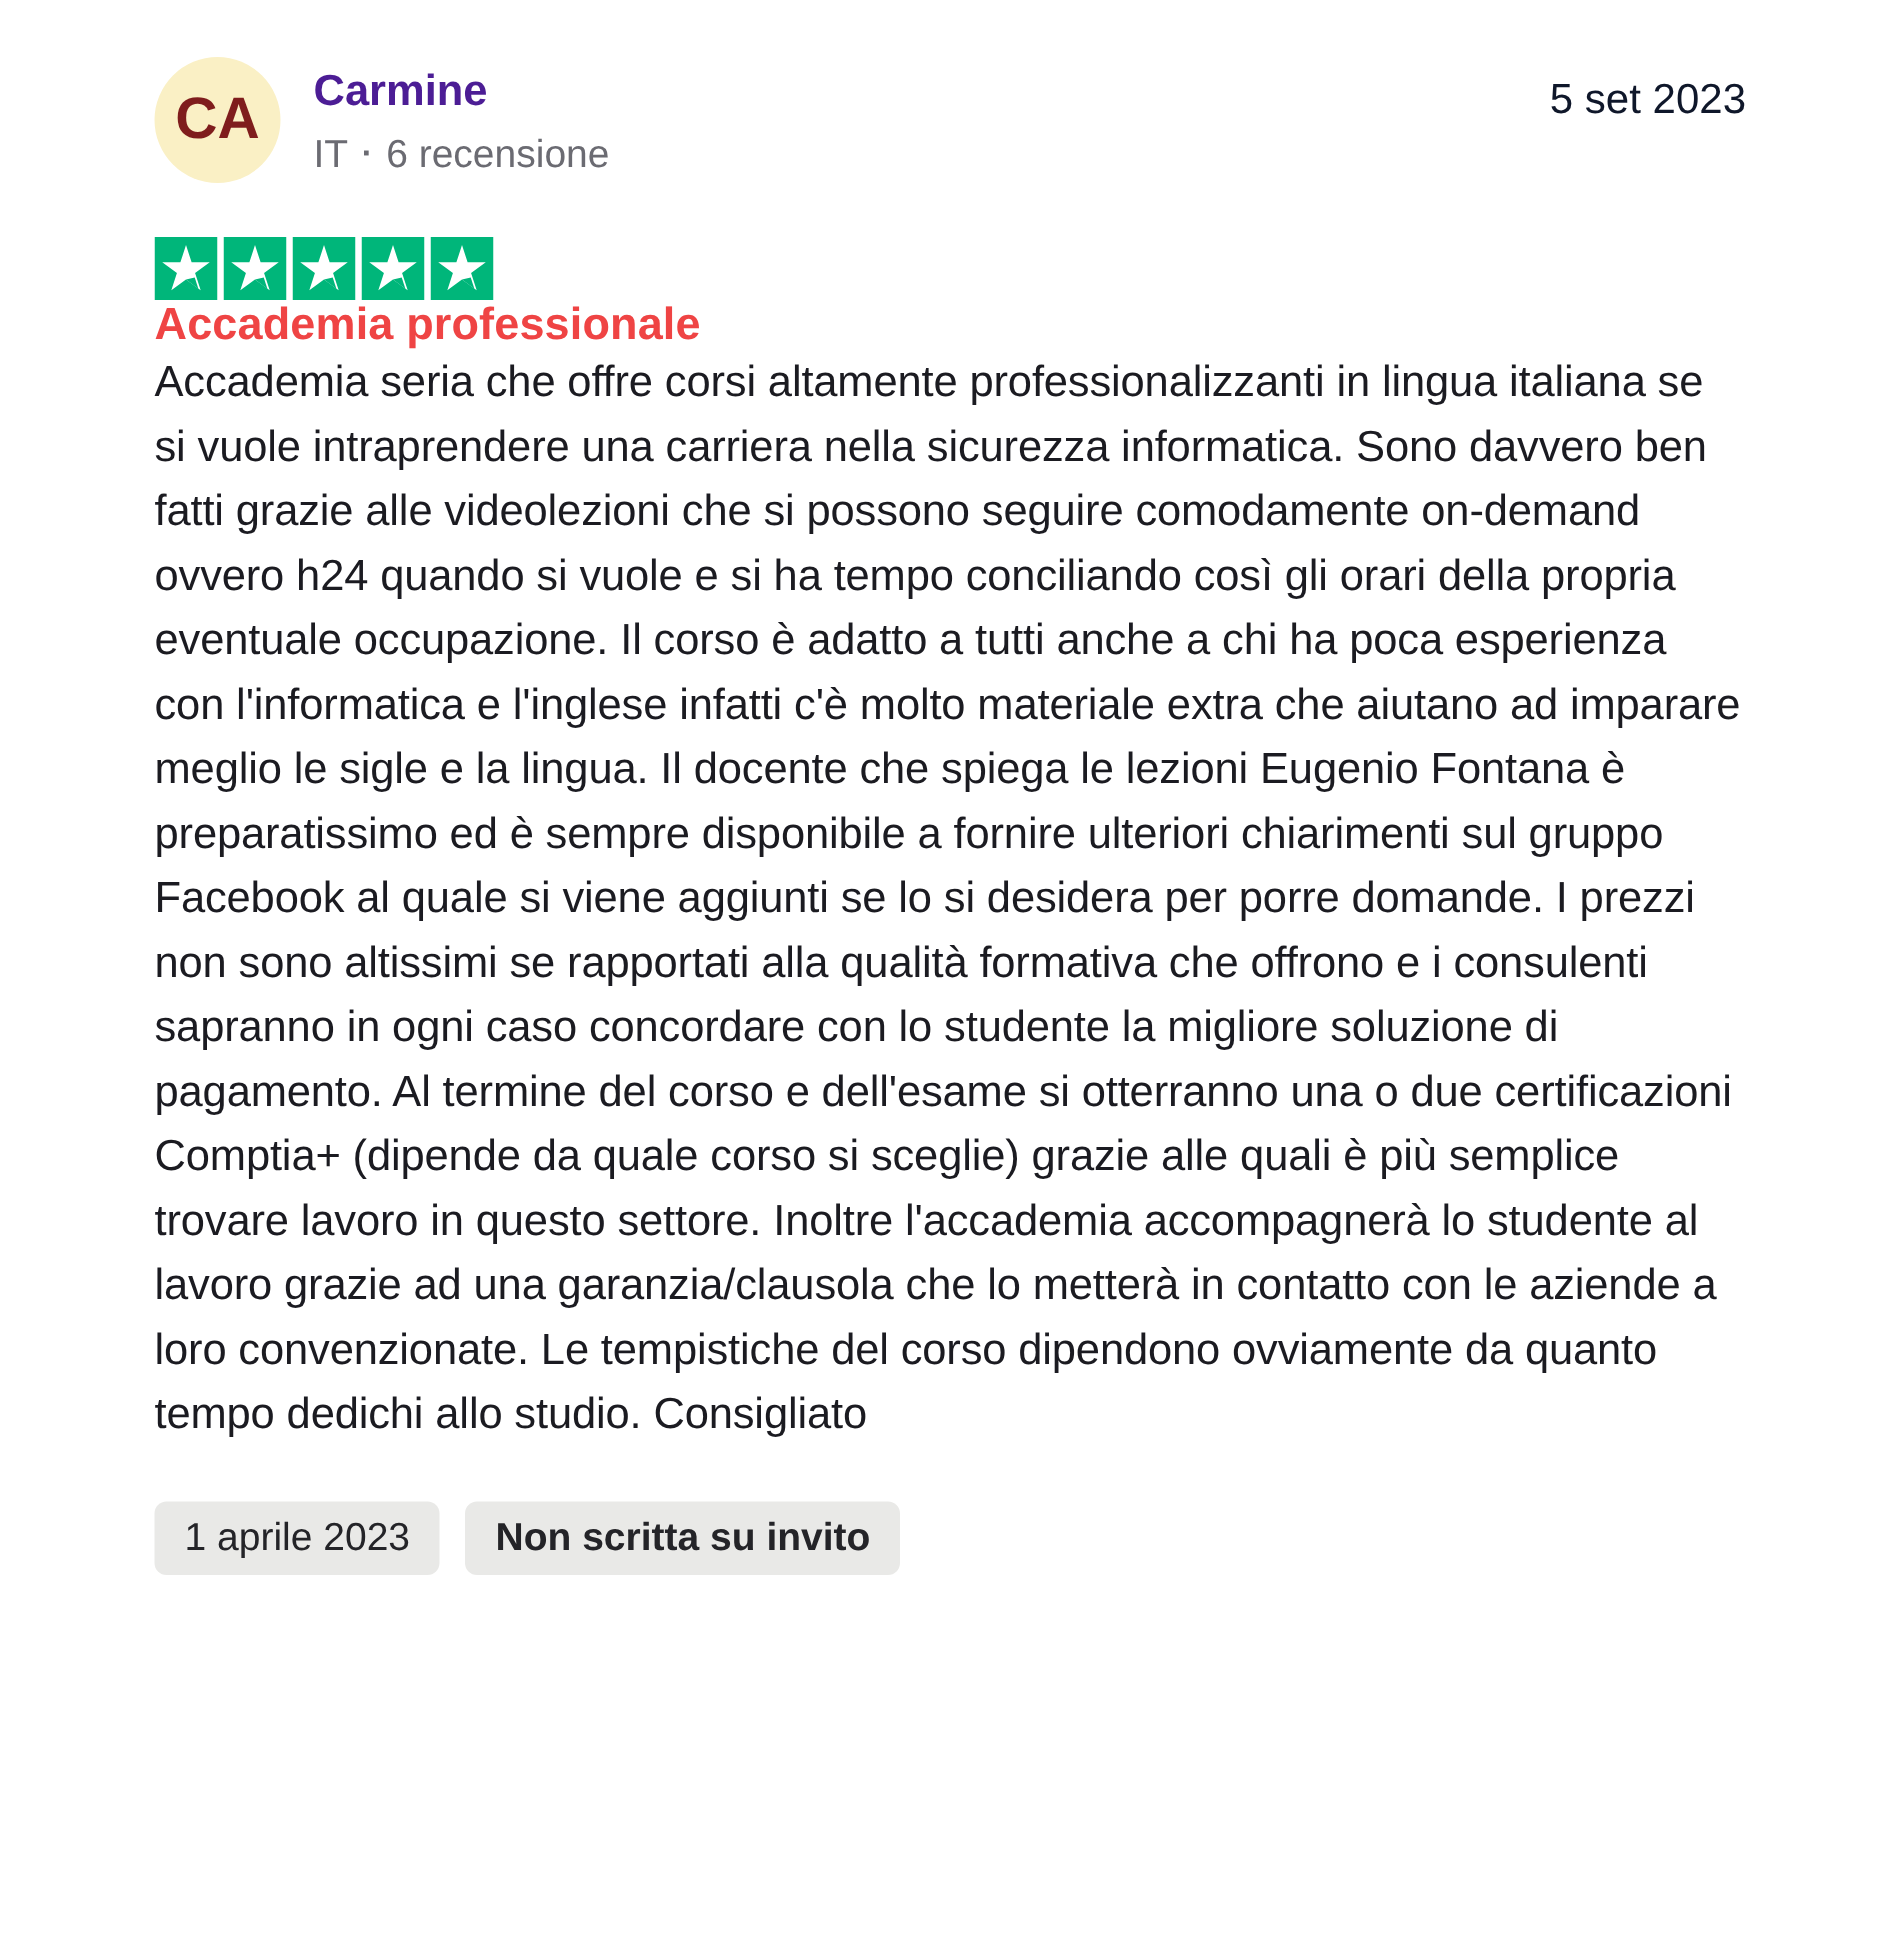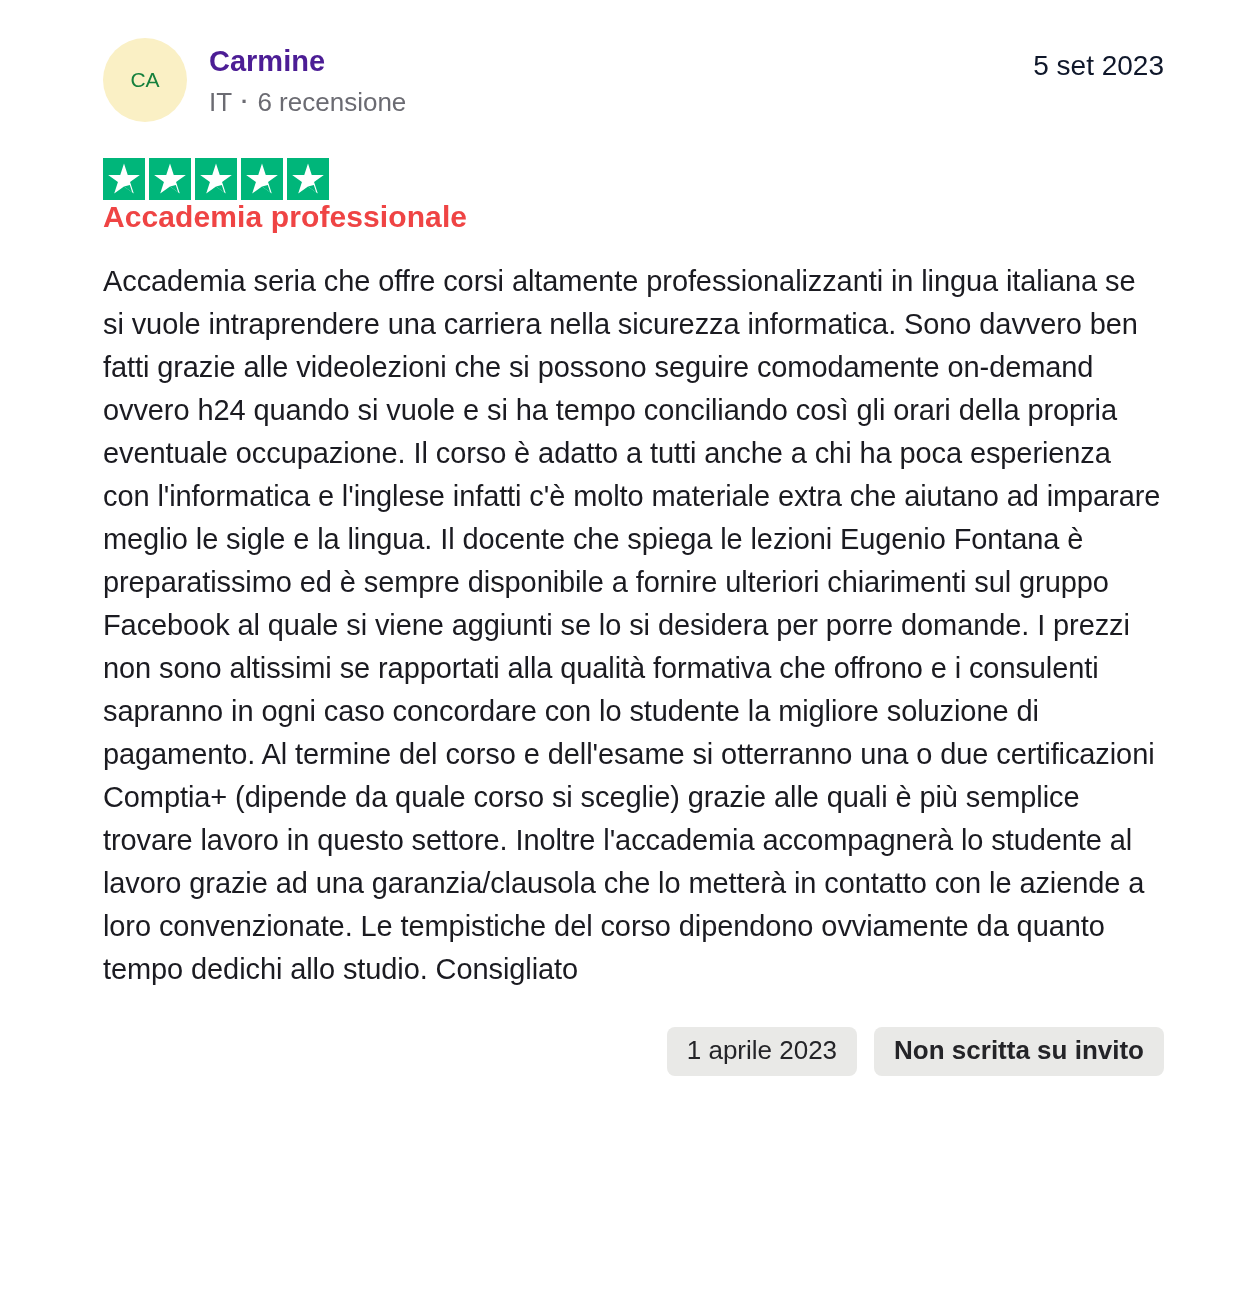--- a/index.html
+++ b/index.html
@@ -28,23 +28,23 @@
     gap: 22px;
   }
   .avatar {
     width: 84px;
     height: 84px;
     border-radius: 50%;
     background: #faf0c5;
     display: flex;
     align-items: center;
     justify-content: center;
-    font-size: 21px;
-    font-weight: 400;
-    color: #15803d;
+    font-size: 39px;
+    font-weight: 700;
+    color: #7f1d1d;
     flex: 0 0 auto;
     cursor: pointer;
   }
   .consumer-info { padding-top: 2px; }
   .consumer-name {
     font-size: 29px;
     font-weight: 700;
     color: #4c1d95;
     line-height: 1.2;
     cursor: pointer;
@@ -74,34 +74,32 @@
   .star-box { width: 42px; height: 42px; display: block; }
 
   
   .review-title {
     font-size: 30px;
     font-weight: 700;
     color: #ef4444;
     letter-spacing: 0.1px;
   }
   .review-body {
-    margin-top: 26px;
     max-width: 1062px;
     font-size: 29px;
     line-height: 43px;
     color: #1b1b21;
     letter-spacing: -0.1px;
   }
 
   
   .badge-row {
     margin-top: 36px;
     display: flex;
     gap: 17px;
-    justify-content: flex-end;
   }
   .badge {
     background: #e9e9e7;
     border-radius: 8px;
     padding: 8px 20px 10px 20px;
     font-size: 26px;
     font-weight: 500;
     color: #242428;
     white-space: nowrap;
   }

